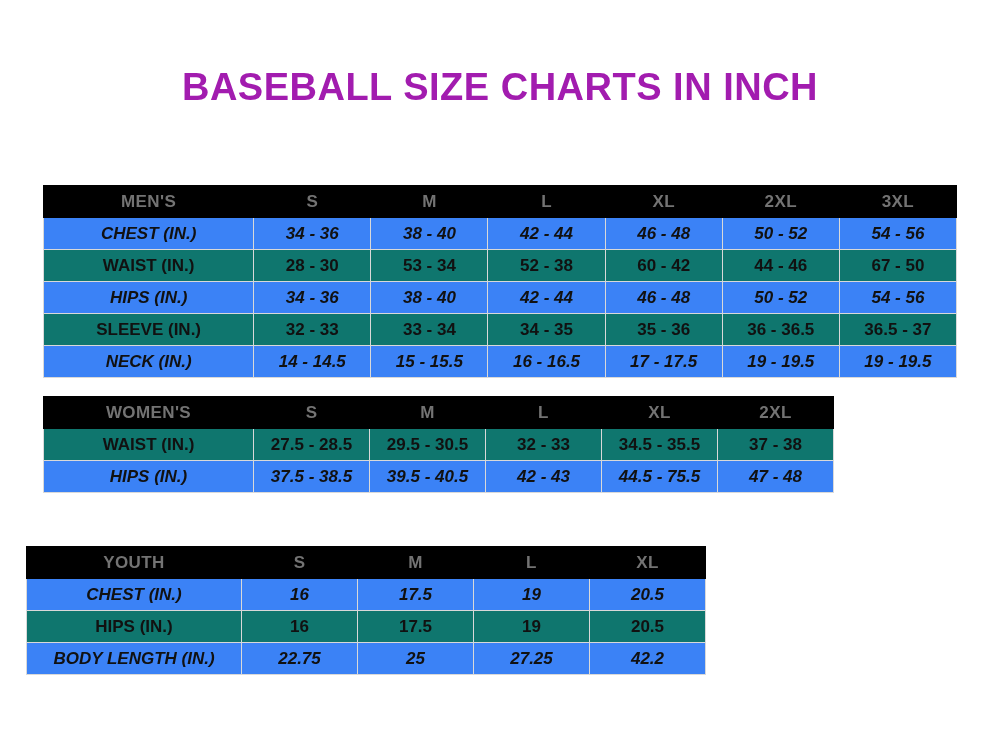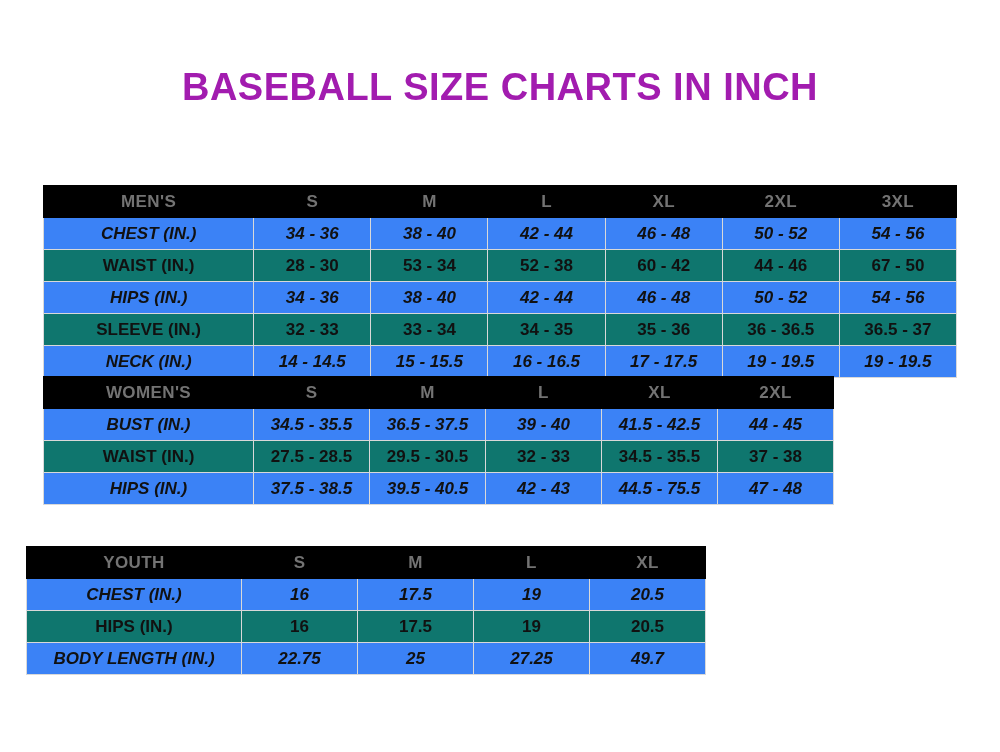--- a/index.html
+++ b/index.html
@@ -64,21 +64,21 @@
   .rowlabel {
     text-align: center;
   }
 
   
   #mens-chart { top: 185px; left: 43px; width: 914px; }
   #mens-chart col.c0 { width: 210px; }
   #mens-chart col.cx { width: 117px; }
 
   
-  #womens-chart { top: 376px; left: 43px; width: 791px; }
+  #womens-chart { top: 396px; left: 43px; width: 791px; }
   #womens-chart col.c0 { width: 210px; }
   #womens-chart col.cx { width: 116px; }
 
   
   #youth-chart { top: 546px; left: 26px; width: 680px; }
   #youth-chart col.c0 { width: 215px; }
   #youth-chart col.cx { width: 116px; }
 </style>
 </head>
 <body>
@@ -170,28 +170,20 @@
       <tr>
         <th>WOMEN'S</th>
         <th>S</th>
         <th>M</th>
         <th>L</th>
         <th>XL</th>
         <th>2XL</th>
       </tr>
     </thead>
     <tbody>
-      <tr class="odd">
-        <td class="rowlabel">BUST (IN.)</td>
-        <td>34.5 - 35.5</td>
-        <td>36.5 - 37.5</td>
-        <td>39 - 40</td>
-        <td>41.5 - 42.5</td>
-        <td>44 - 45</td>
-      </tr>
       <tr class="even">
         <td class="rowlabel">WAIST (IN.)</td>
         <td>27.5 - 28.5</td>
         <td>29.5 - 30.5</td>
         <td>32 - 33</td>
         <td>34.5 - 35.5</td>
         <td>37 - 38</td>
       </tr>
       <tr class="odd">
         <td class="rowlabel">HIPS (IN.)</td>
@@ -234,18 +226,18 @@
         <td>16</td>
         <td>17.5</td>
         <td>19</td>
         <td>20.5</td>
       </tr>
       <tr class="odd">
         <td class="rowlabel">BODY LENGTH (IN.)</td>
         <td>22.75</td>
         <td>25</td>
         <td>27.25</td>
-        <td>49.7</td>
+        <td>42.2</td>
       </tr>
     </tbody>
   </table>
 
 </div>
 
 </body></html>

